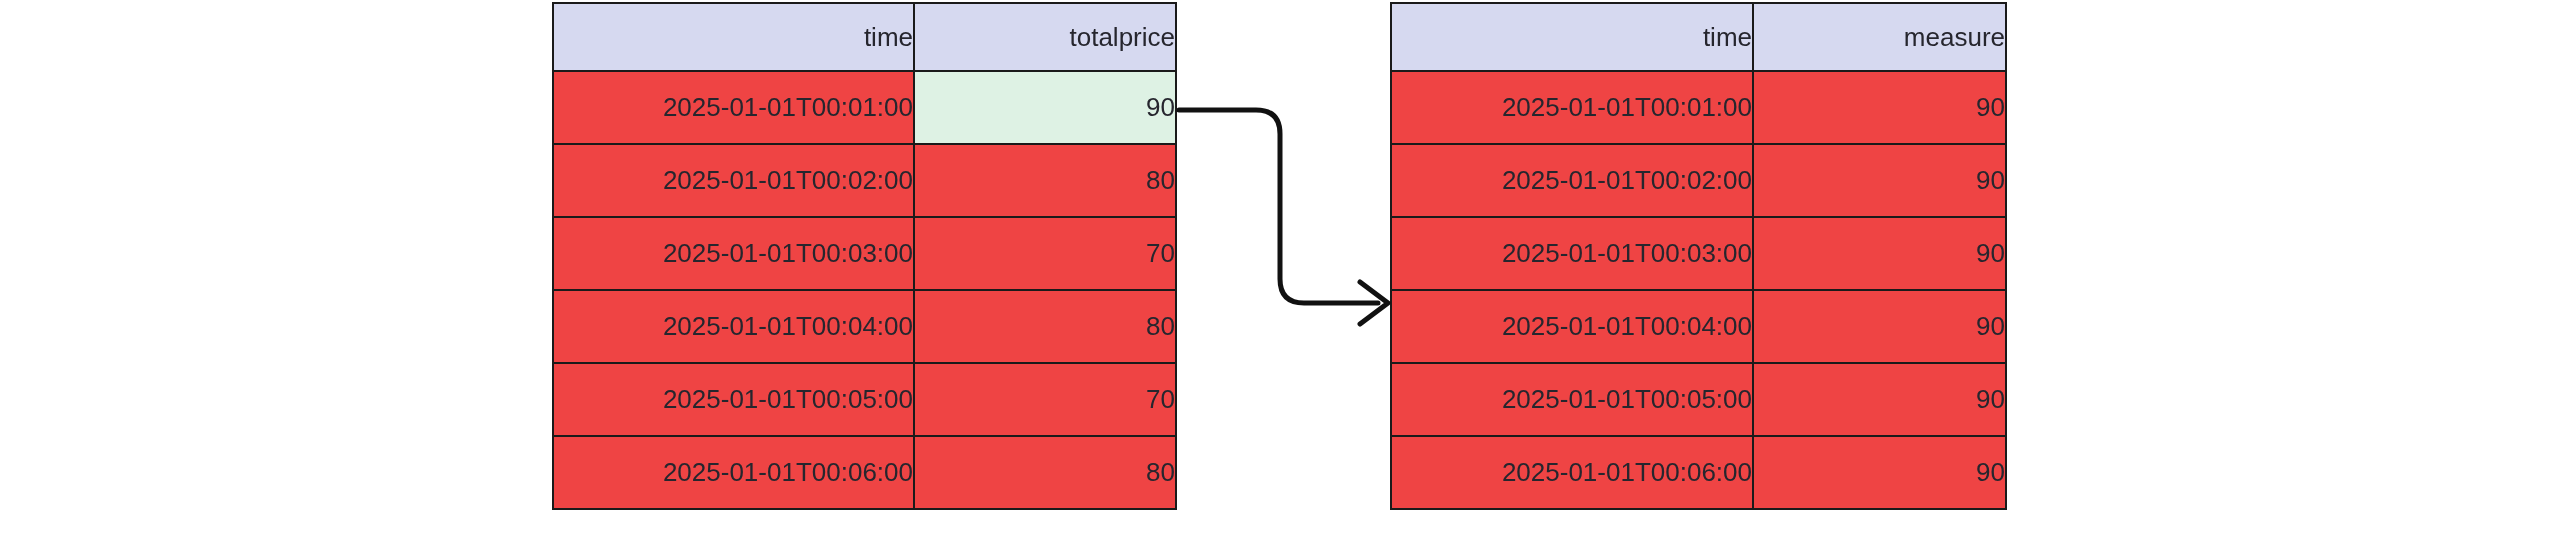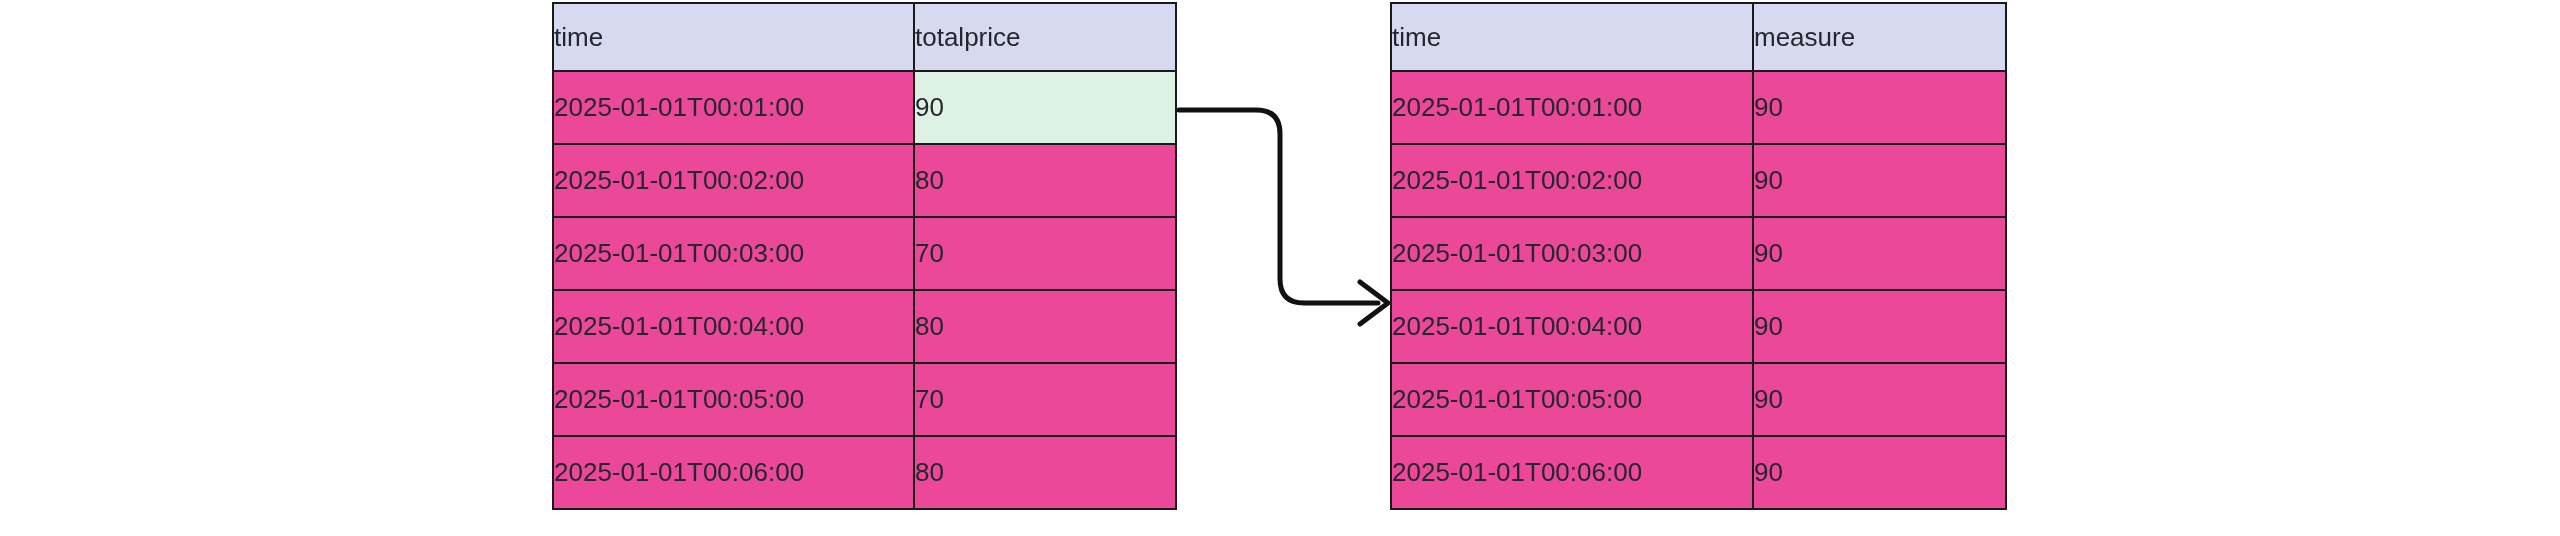--- a/index.html
+++ b/index.html
@@ -19,29 +19,29 @@
   table.data{
     position:absolute;top:2px;
     border-collapse:collapse;
     table-layout:fixed;
     font-size:26px;
     color:var(--text-color);
     background:#ffffff;
   }
   table.data th, table.data td{
     border:2px solid var(--border-color);
-    text-align:left;
+    text-align:right;
     vertical-align:middle;
     padding:0;
     font-weight:400;
     overflow:hidden;
     white-space:nowrap;
   }
   table.data th{height:66px;background:var(--header-bg);}
-  table.data td{height:71px;background:#ec4899;}
+  table.data td{height:71px;background:#ef4444;}
   table.data td.highlight{background:var(--highlight-bg);}
   #source-table{left:552px;width:623px;}
   #source-table col.c-time{width:361px;}
   #source-table col.c-val{width:262px;}
   #result-table{left:1390px;width:615px;}
   #result-table col.c-time{width:362px;}
   #result-table col.c-val{width:253px;}
   svg.arrow-layer{position:absolute;left:0;top:0;pointer-events:none;}
 </style>
 </head>

